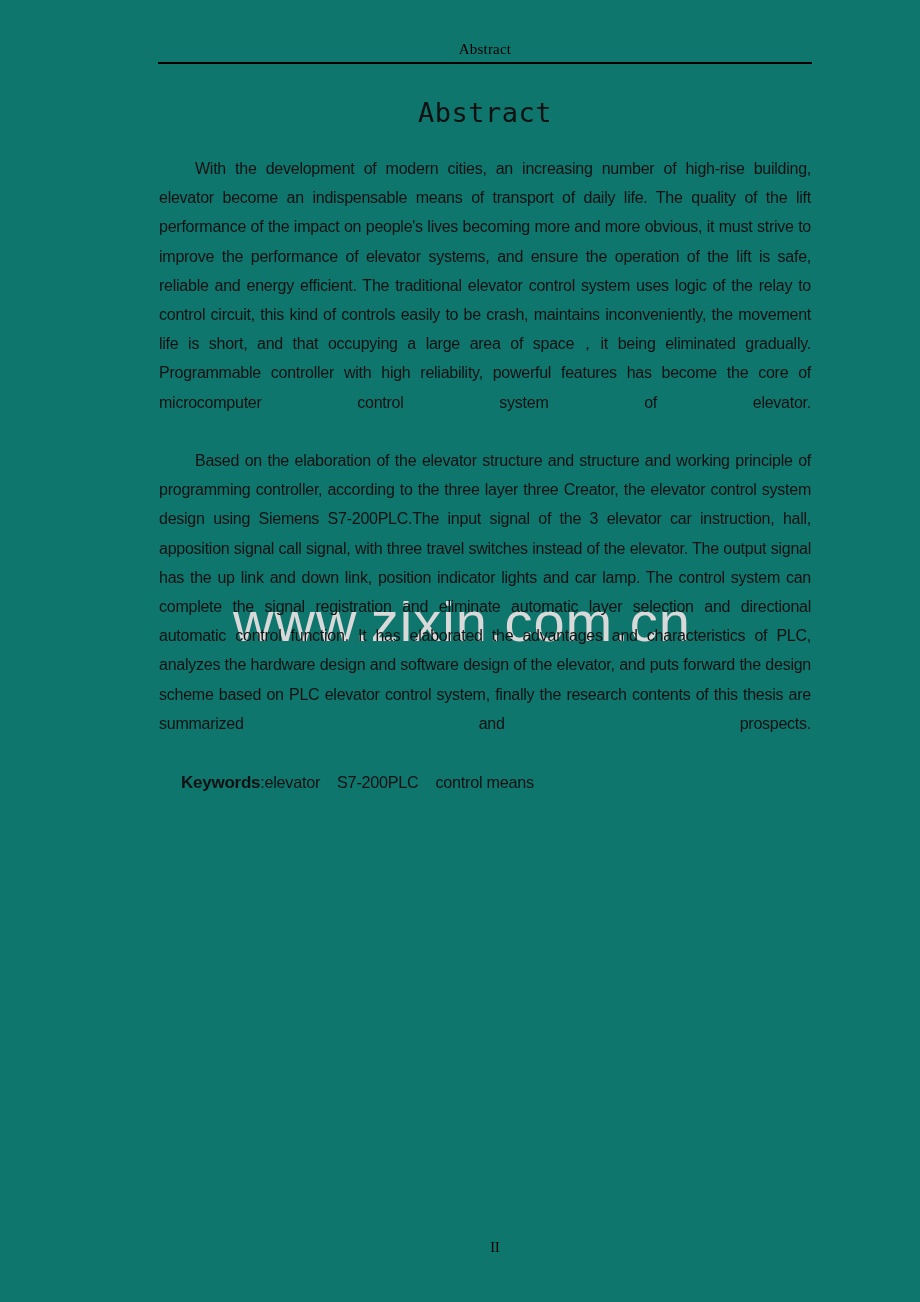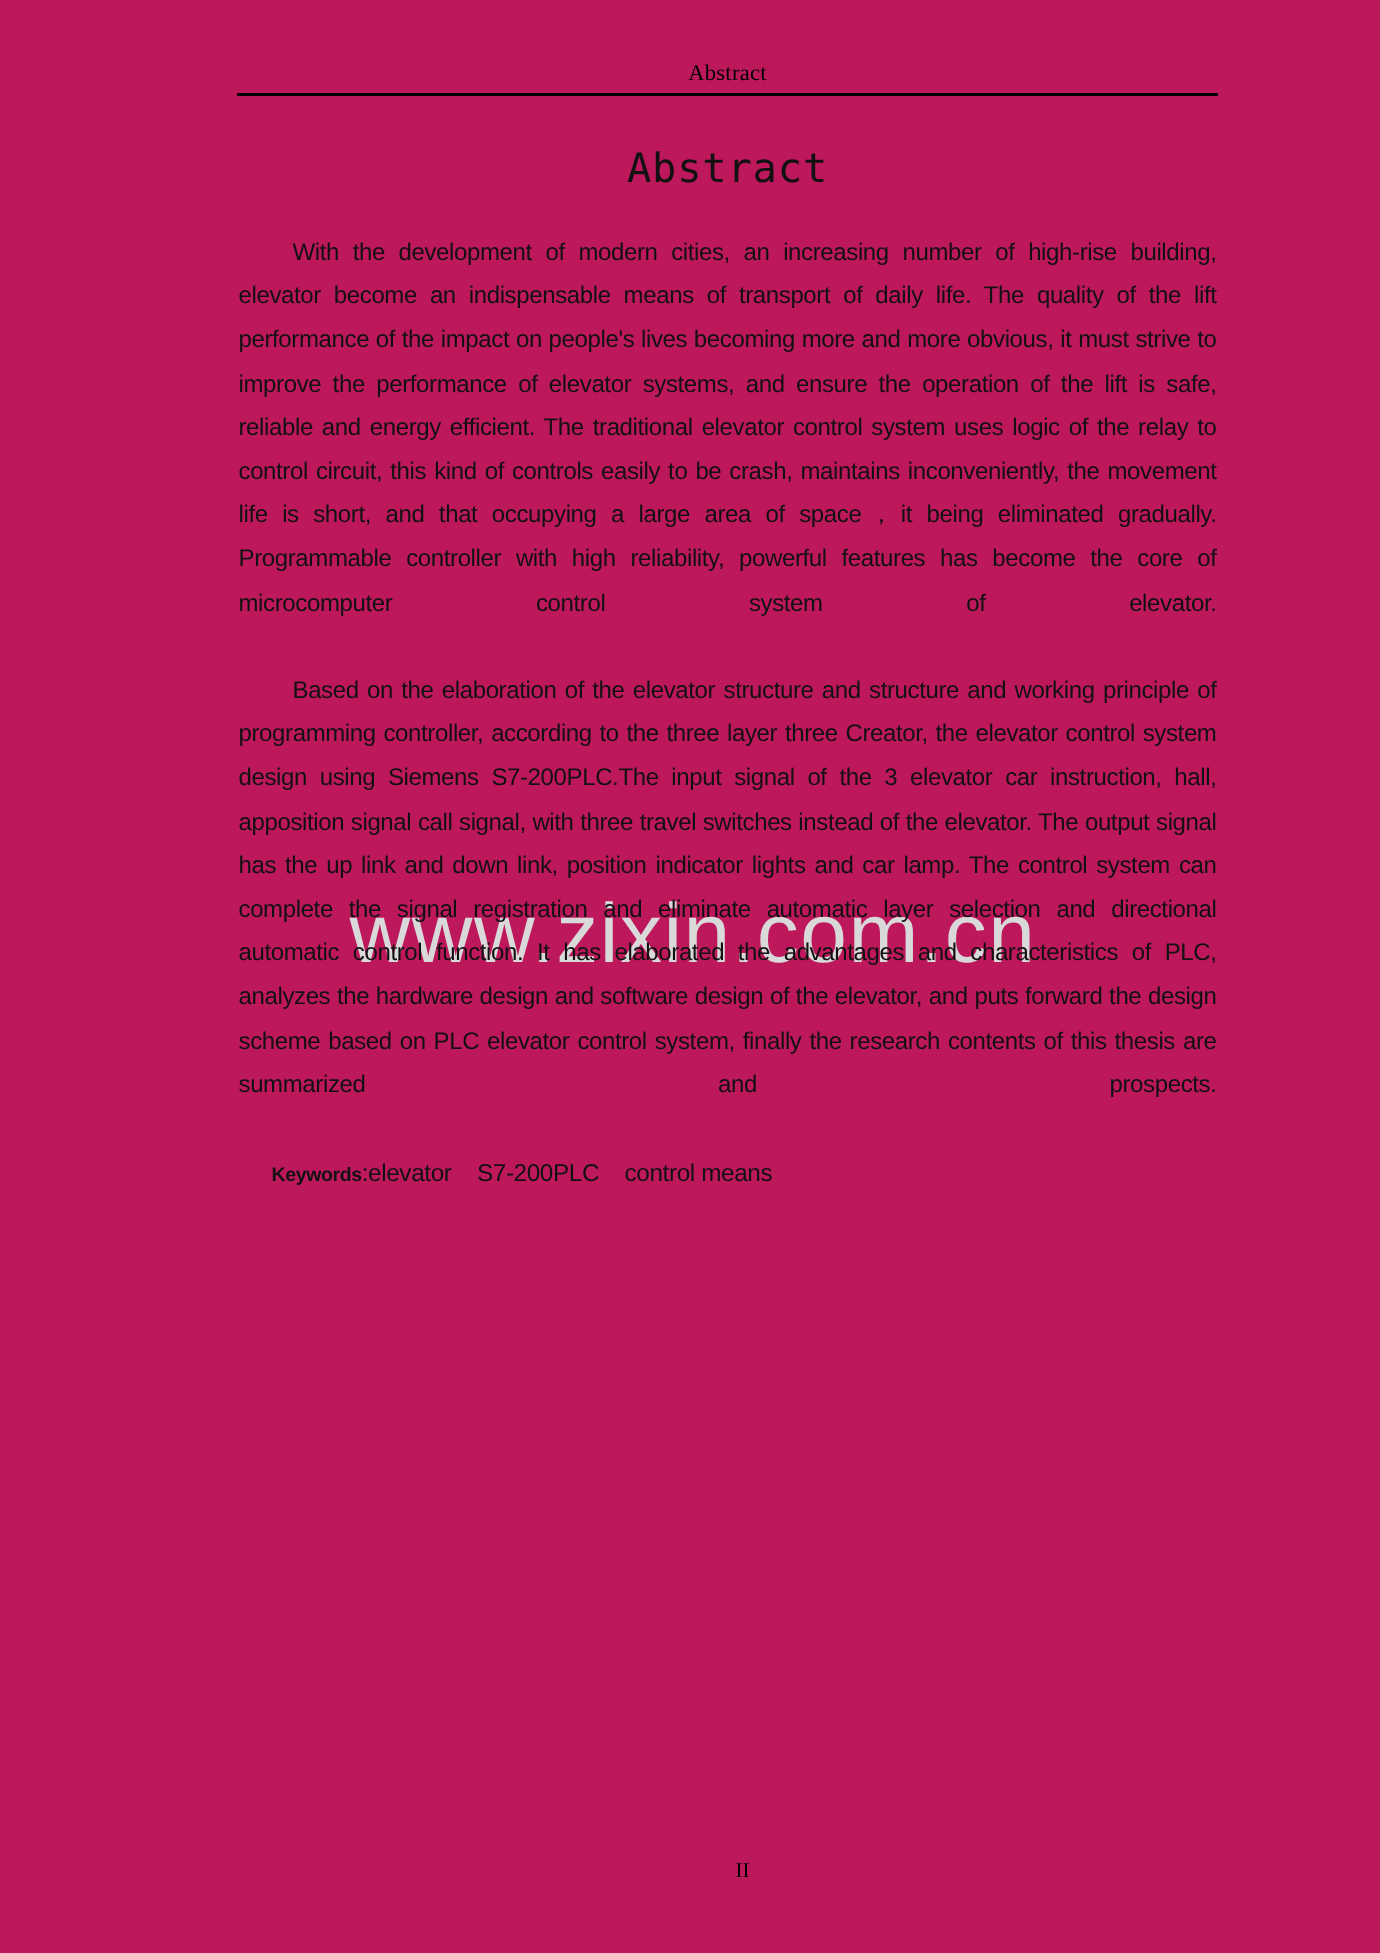--- a/index.html
+++ b/index.html
@@ -12,21 +12,21 @@
     background: #ffffff;
     font-family: "Liberation Sans", sans-serif;
     -webkit-font-smoothing: antialiased;
     overflow: hidden;
   }
 
   .page {
     position: relative;
     width: 920px;
     height: 1302px;
-    background: #be185d;
+    background: #0f766e;
     box-sizing: border-box;
   }
 
   
   .page-header {
     position: absolute;
     left: 158px;
     top: 40px;
     width: 654px;
     text-align: center;
@@ -116,21 +116,21 @@
     font-size: 16.2px;
     line-height: 29.2px;
     color: #111111;
     margin: 1px 0 0 0;
     padding-left: 22px;
     letter-spacing: -0.25px;
     white-space: pre;
   }
   .keywords-label {
     font-weight: bold;
-    font-size: 13px;
+    font-size: 17px;
     margin-top: 36px;
   }
 
   
   .page-footer {
     position: absolute;
     left: 158px;
     top: 1238px;
     width: 654px;
     text-align: center;

